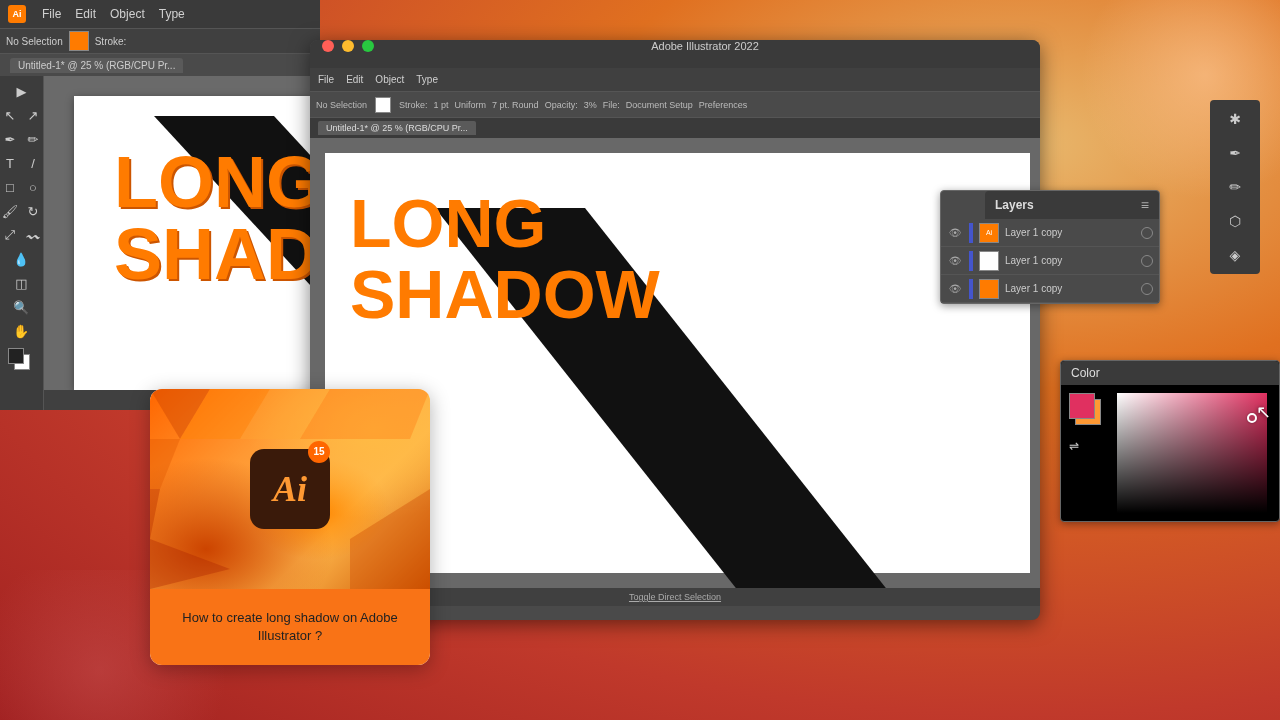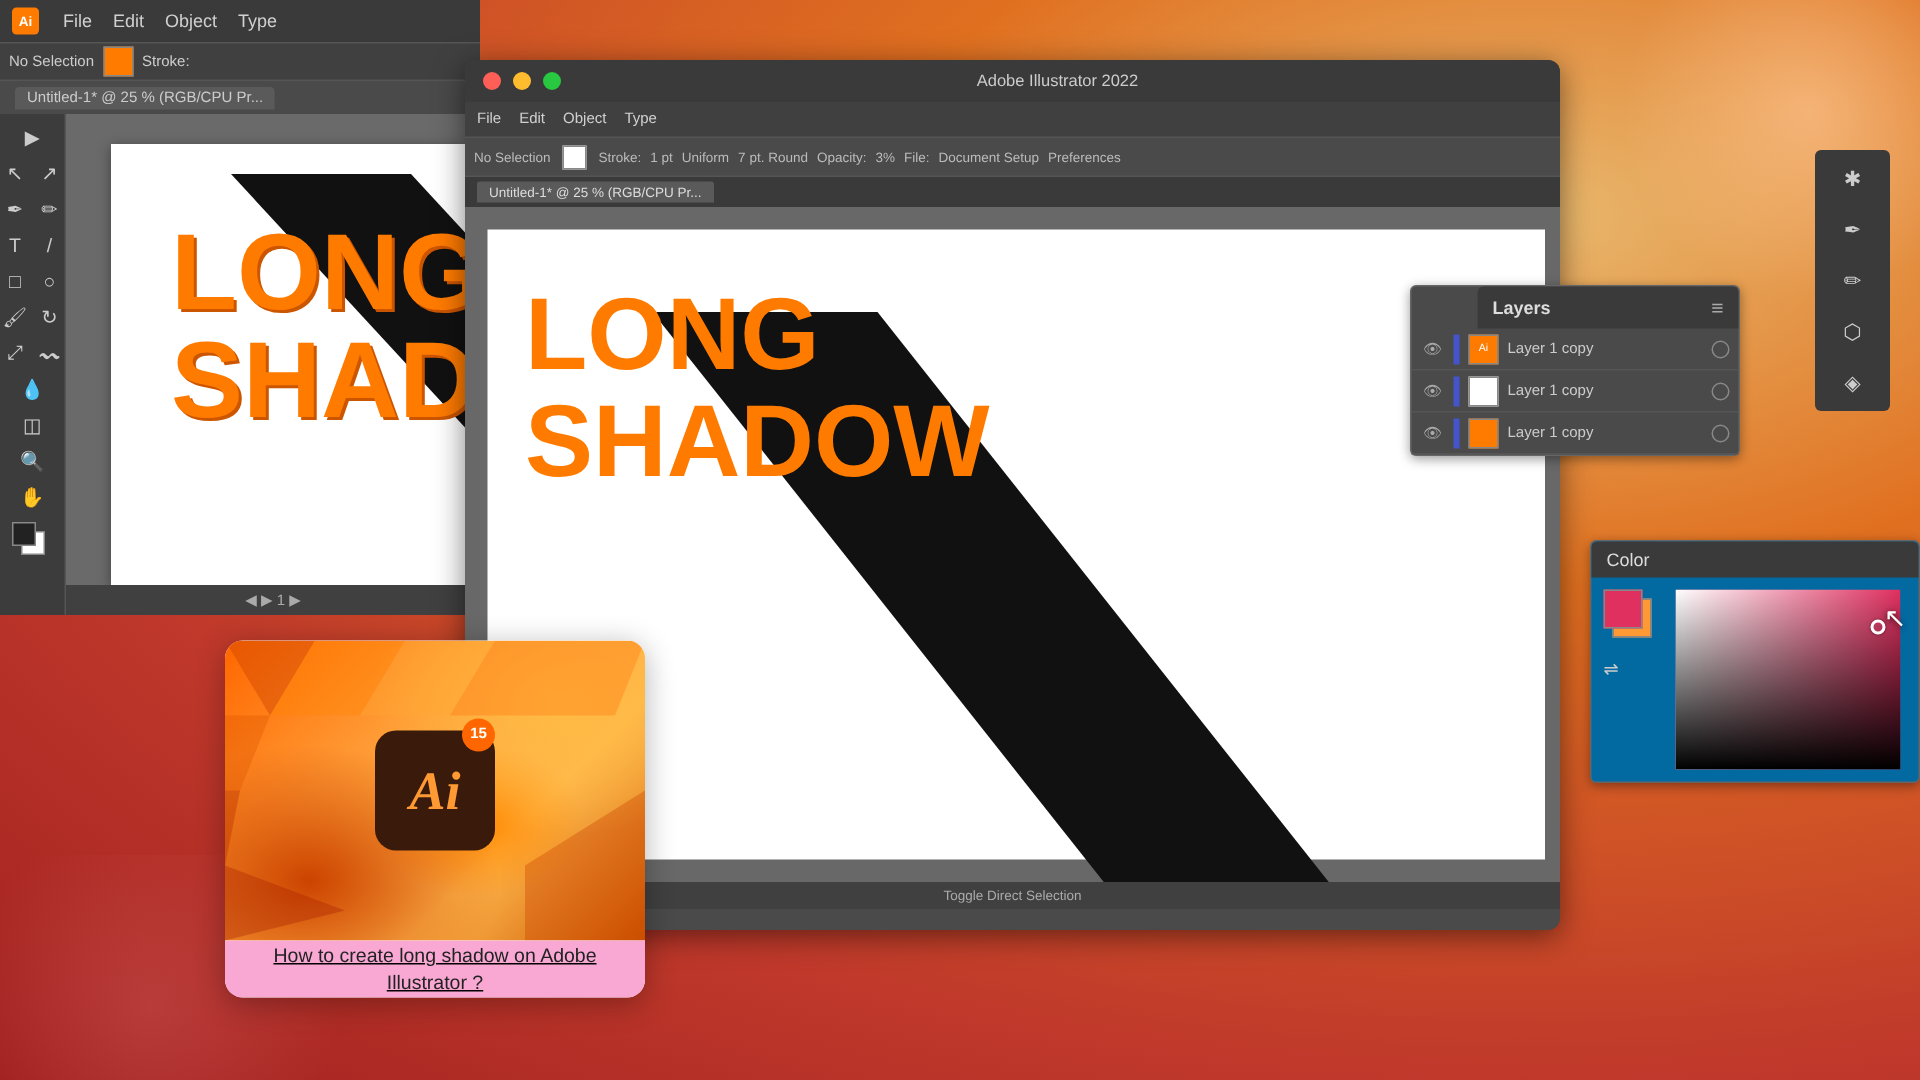--- a/index.html
+++ b/index.html
@@ -220,21 +220,20 @@
       border-radius: 8px;
       box-shadow: 0 4px 20px rgba(0,0,0,0.5);
       z-index: 10;
       overflow: hidden;
     }
 
     .window-title-bar {
       height: 28px;
       background: #3a3a3a;
       display: flex;
-      align-items: center;
       padding: 0 12px;
       gap: 8px;
     }
 
     .window-btn {
       width: 12px;
       height: 12px;
       border-radius: 50%;
     }
 
@@ -325,20 +324,21 @@
     }
 
     .win-canvas-bottom {
       height: 18px;
       background: #404040;
       display: flex;
       align-items: center;
       justify-content: center;
       font-size: 9px;
       color: #aaa;
+      text-decoration: underline;
     }
 
     
     .layers-panel {
       position: absolute;
       top: 190px;
       left: 940px;
       width: 220px;
       background: #4a4a4a;
       border: 1px solid #666;
@@ -414,21 +414,21 @@
       border: 1px solid #888;
       background: transparent;
     }
 
     
     .color-panel {
       position: absolute;
       top: 360px;
       left: 1060px;
       width: 220px;
-      background: #0369a1;
+      background: #000000;
       border: 1px solid #666;
       border-radius: 4px;
       box-shadow: 0 2px 8px rgba(0,0,0,0.4);
       z-index: 20;
     }
 
     .color-panel-header {
       height: 24px;
       background: #3a3a3a;
       display: flex;
@@ -545,23 +545,22 @@
       border-radius: 50%;
       display: flex;
       align-items: center;
       justify-content: center;
       font-size: 10px;
       color: white;
       font-weight: bold;
     }
 
     .thumbnail-caption {
-      padding: 1px 16px;
-      background: #f9a8d4;
-      text-decoration: underline;
+      padding: 20px 16px;
+      background: #f97316;
     }
 
     .caption-text {
       font-size: 13px;
       color: #222;
       font-weight: 500;
       text-align: center;
       line-height: 1.4;
     }
 

